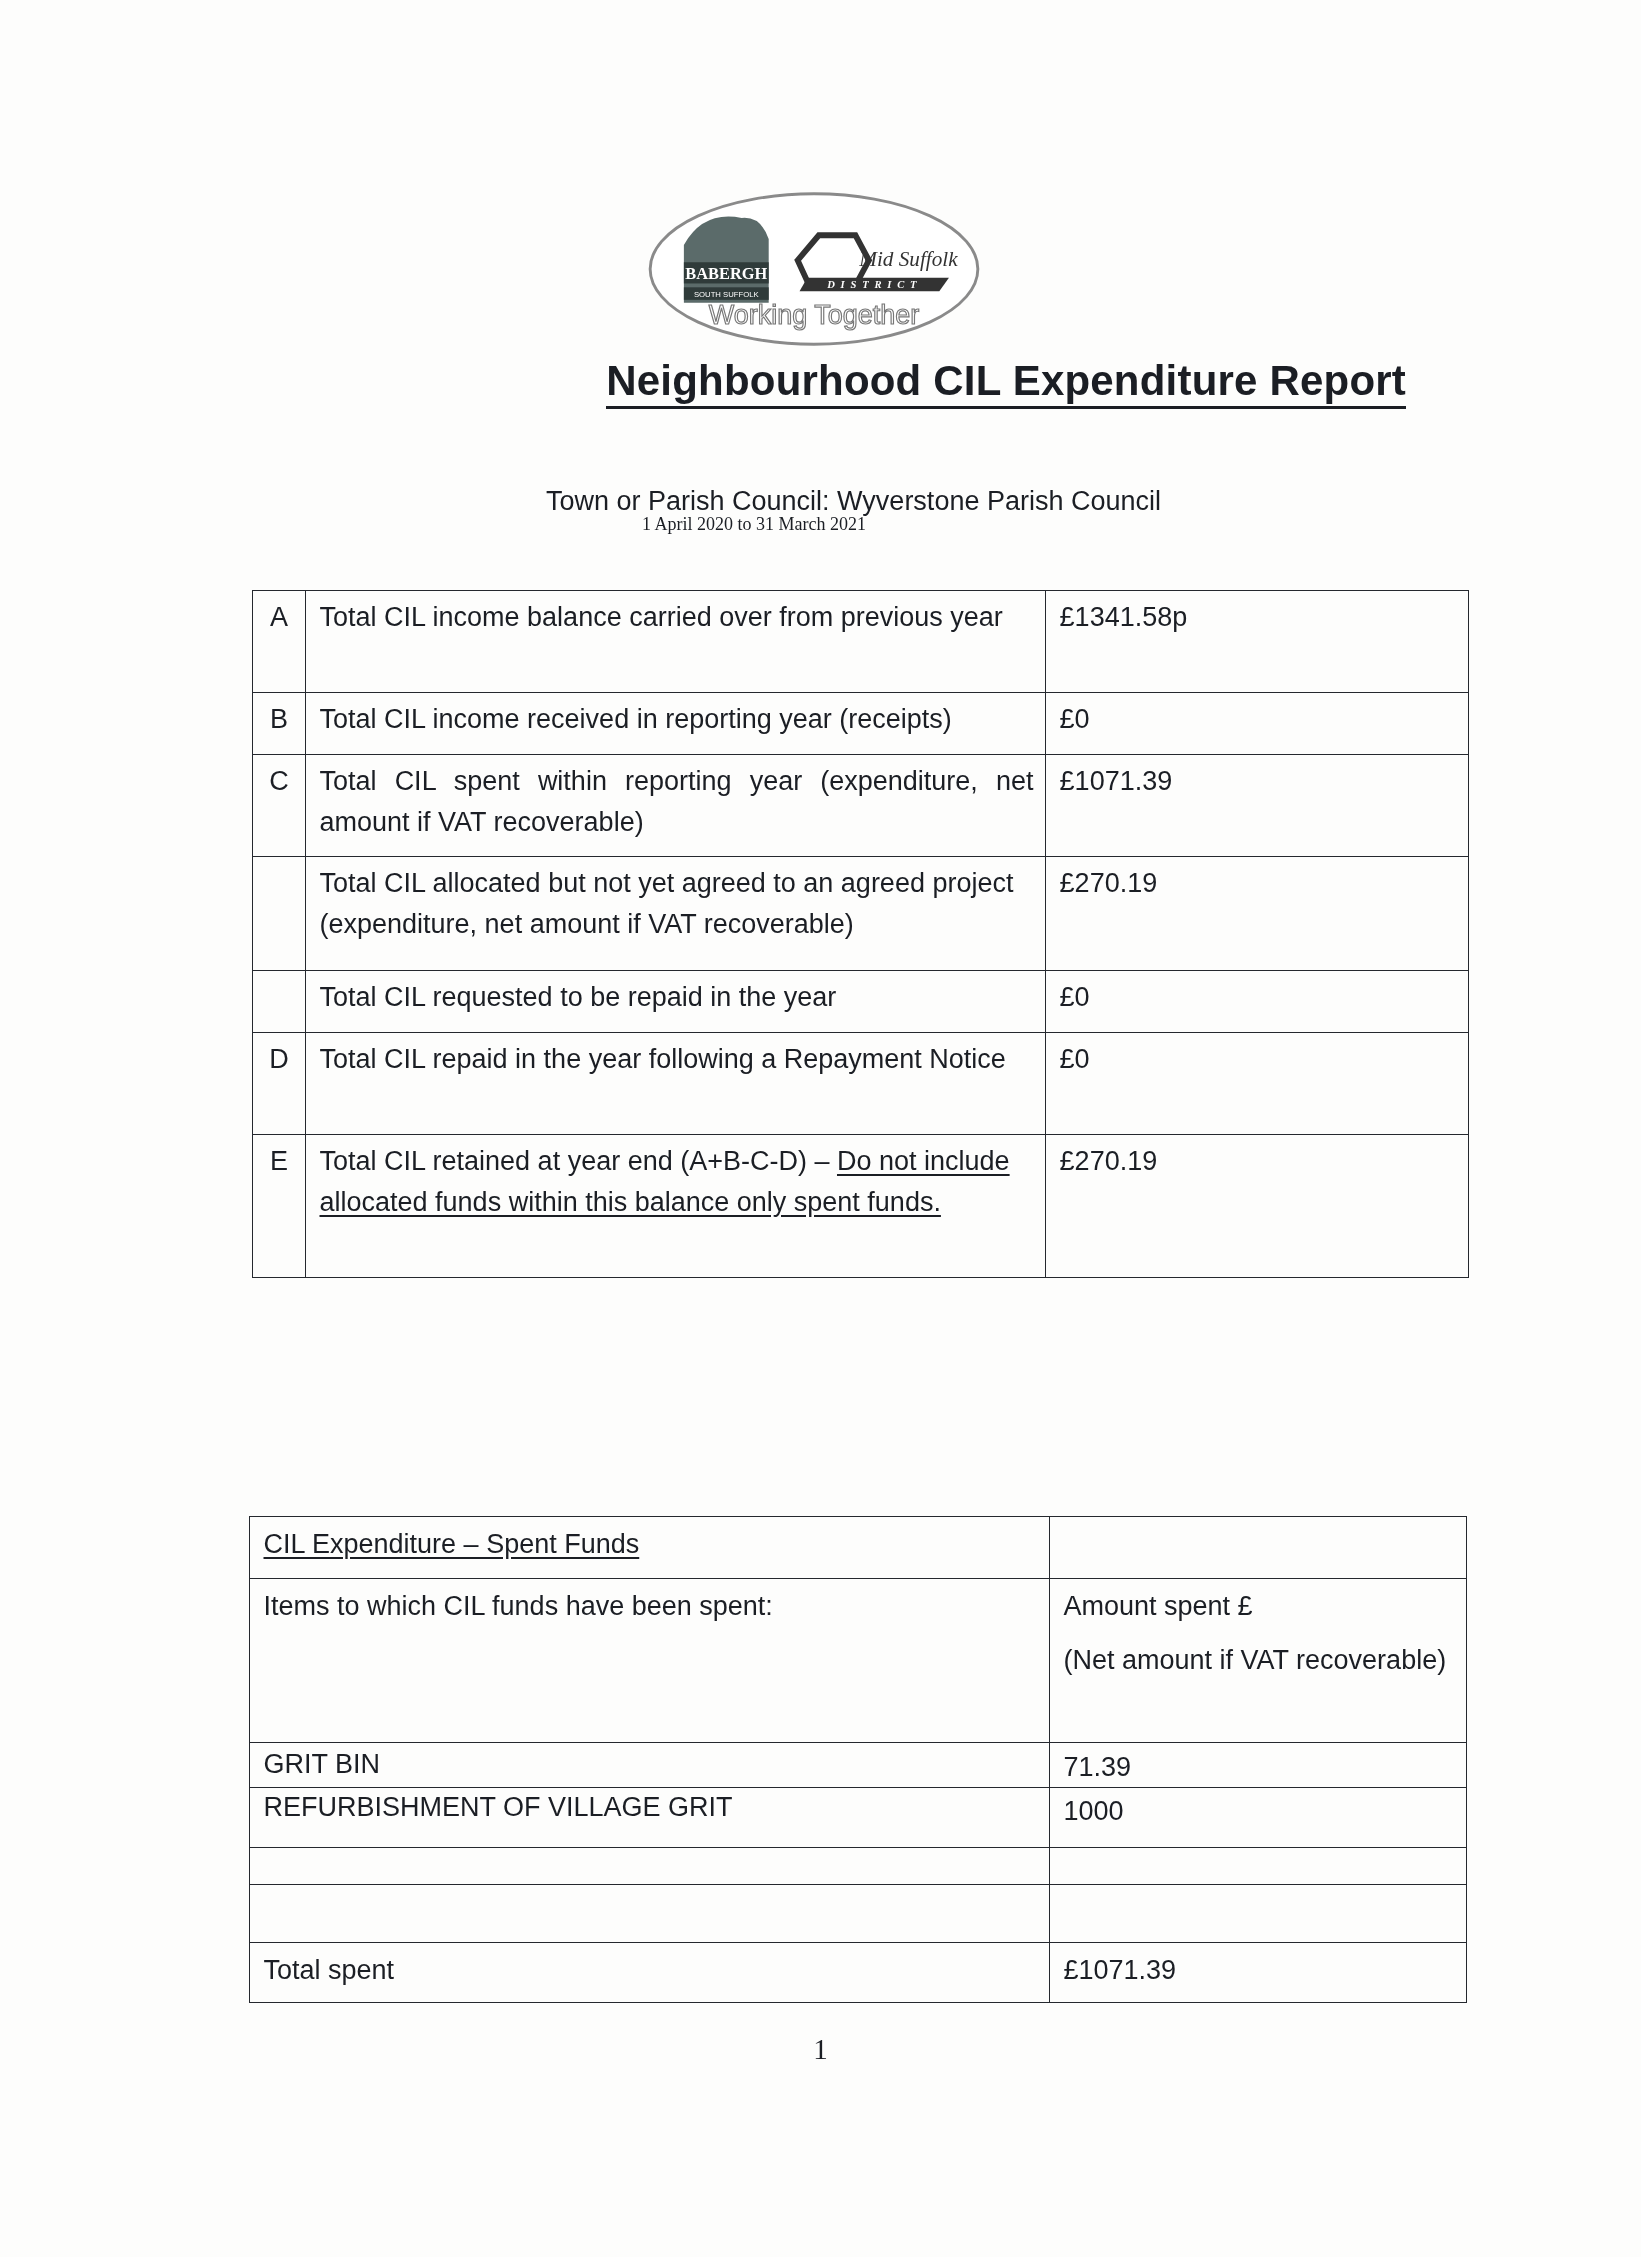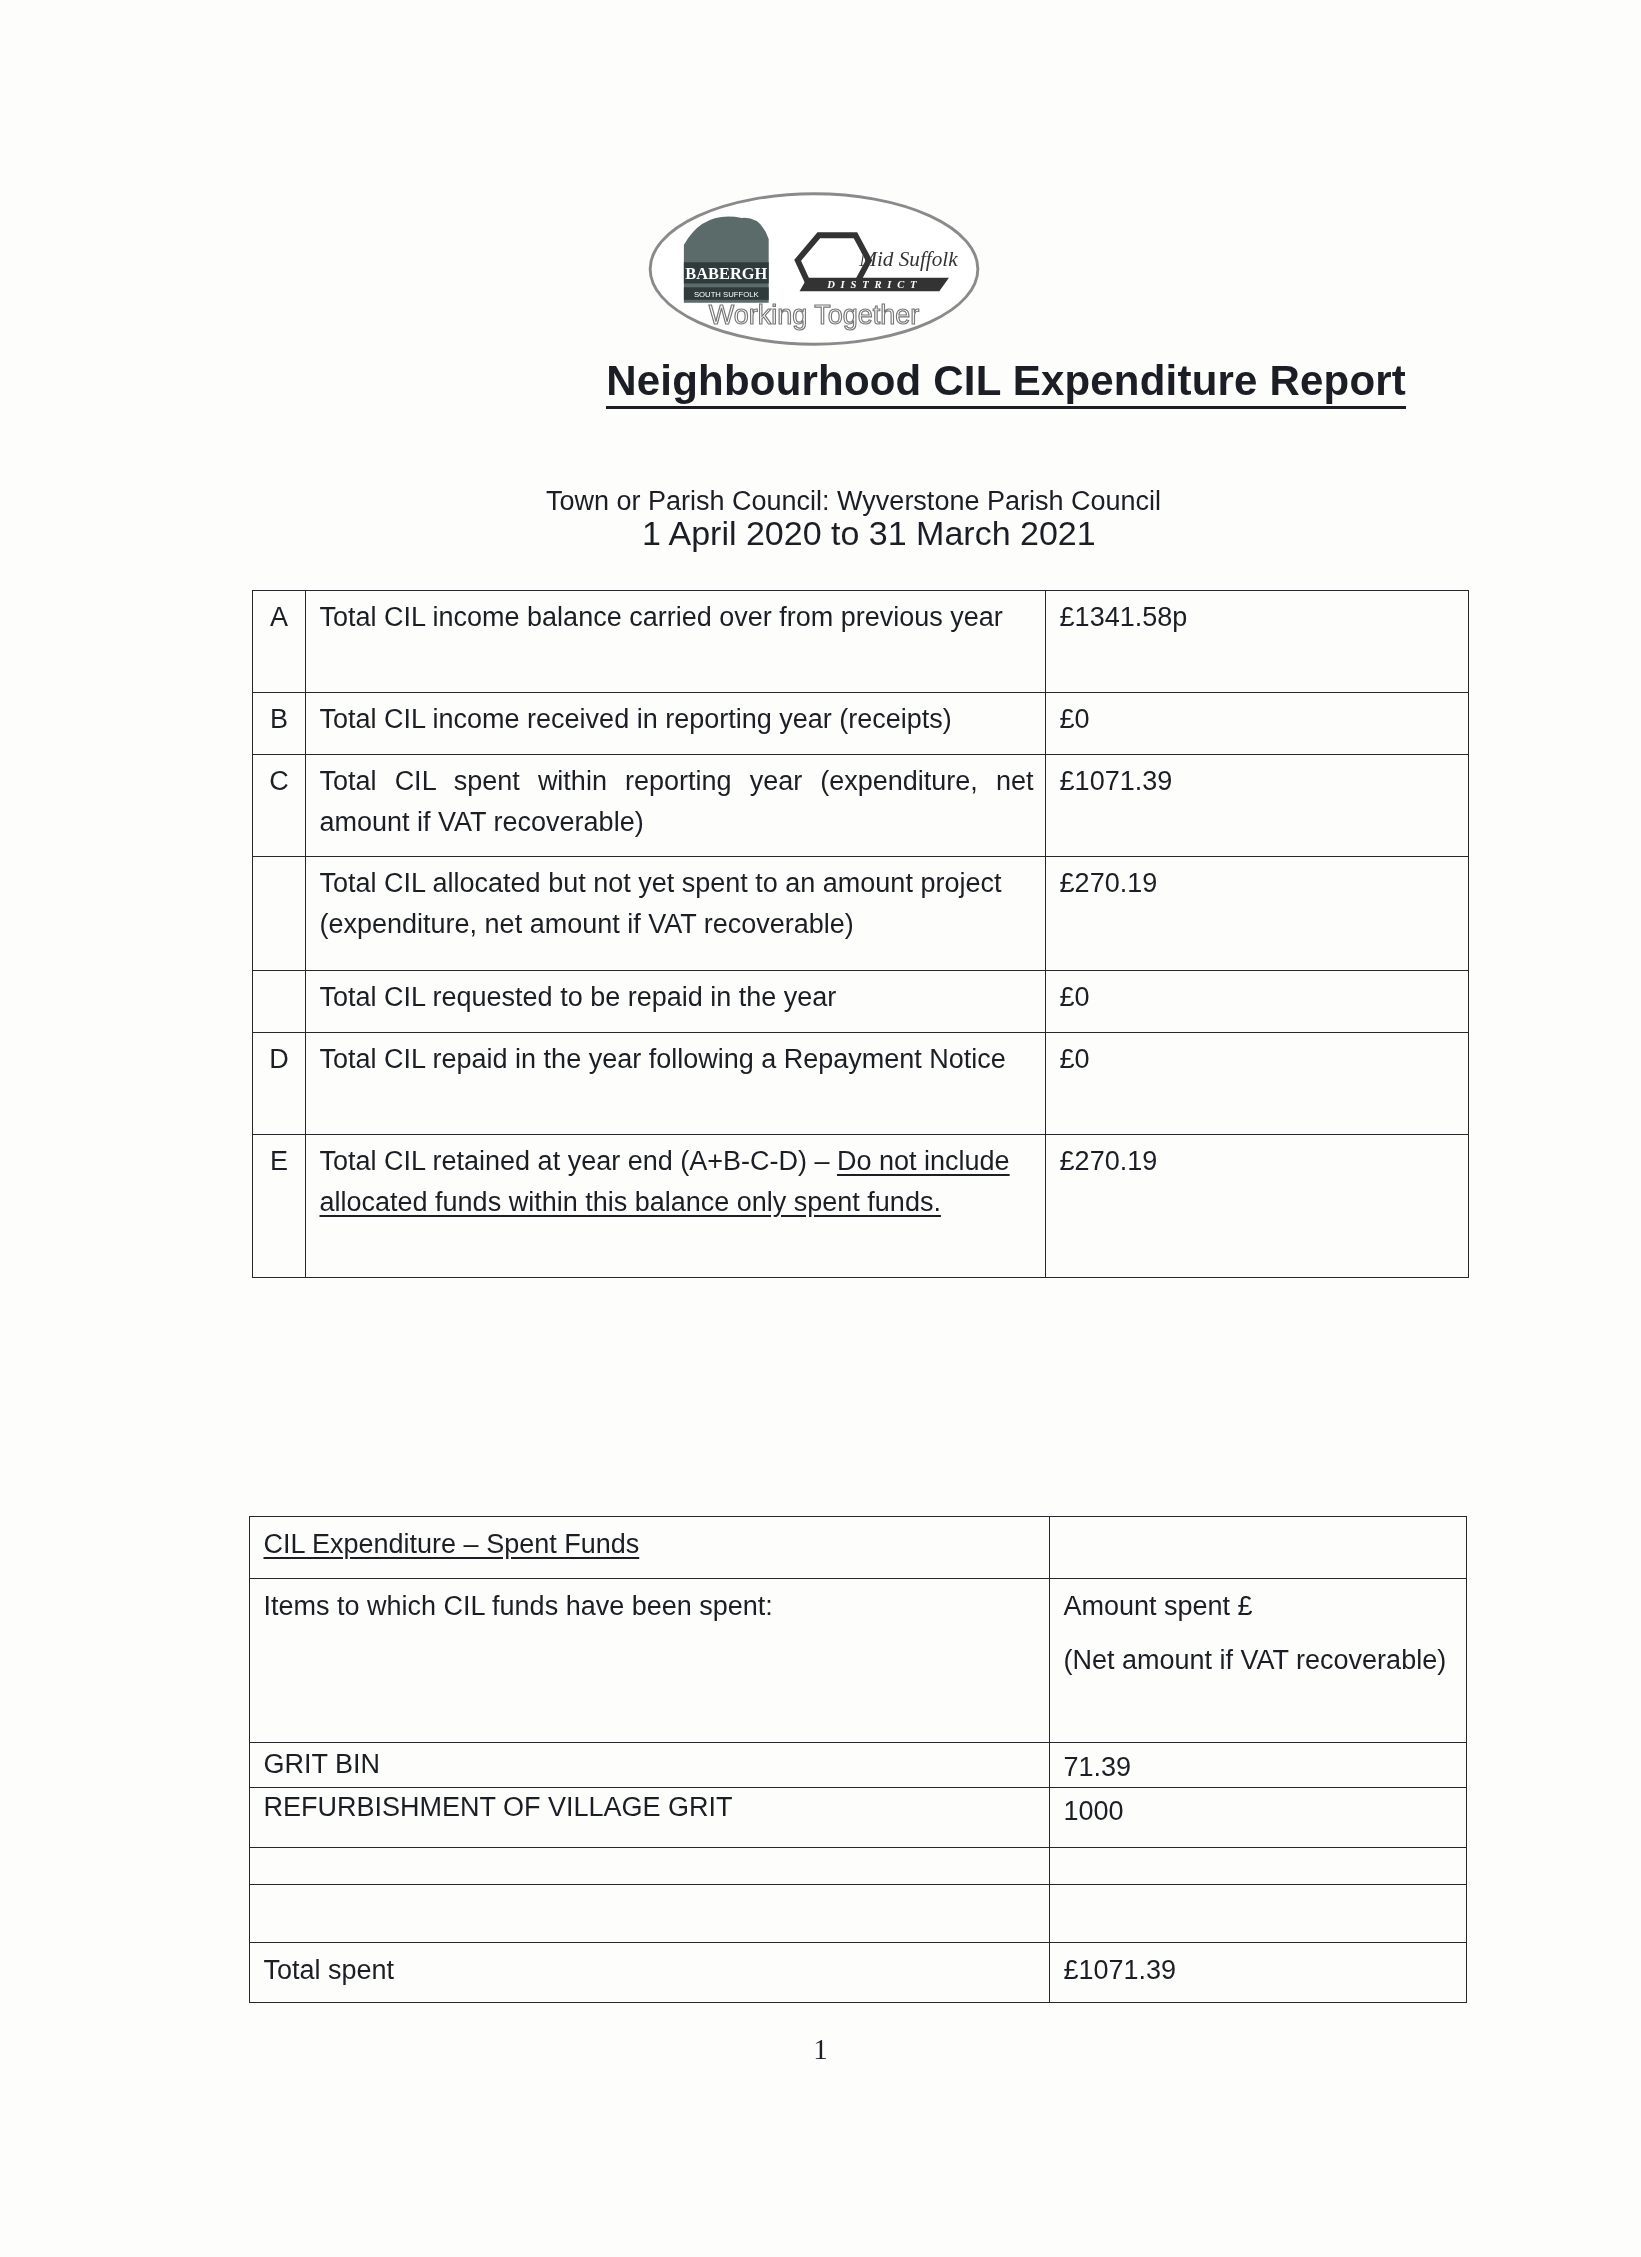--- a/index.html
+++ b/index.html
@@ -24,21 +24,22 @@
       border-bottom: 3.9px solid #1b1e24;
       padding: 0 0 1.9px 0;
       letter-spacing: 0.2px;
     }
     .council {
       position: absolute; left: 546px; top: 486px;
       font-size: 27px;
     }
     .period {
       position: absolute; left: 642px; top: 514px;
-      font-size: 34px;
+      font-size: 18px;
+      font-family: Liberation Serif, serif;
     }
     table { border-collapse: collapse; position: absolute; }
     .t1 { left: 252px; top: 590px; width: 1217px; }
     .t1 td { border: 1.9px solid #25282e; vertical-align: top; font-size: 27px; line-height: 41px; }
     .t1 td.letter { width: 50px; text-align: center; padding-top: 5.8px; }
     .t1 td.desc { width: 714px; padding: 5.8px 11.6px 13.5px 13.5px; }
     .t1 td.desc.justify { text-align: justify; }
     .t1 td.val { padding: 5.8px 13.5px; }
     .u { text-decoration: underline; text-underline-offset: 3.9px; }
     .t2 { left: 249px; top: 1516px; width: 1218px; }
@@ -88,21 +89,21 @@
     <td class="desc">Total CIL income received in reporting year (receipts)</td>
     <td class="val">£0</td>
   </tr>
   <tr style="height:102px">
     <td class="letter">C</td>
     <td class="desc justify">Total CIL spent within reporting year (expenditure, net amount if VAT recoverable)</td>
     <td class="val">£1071.39</td>
   </tr>
   <tr style="height:114px">
     <td class="letter"></td>
-    <td class="desc">Total CIL allocated but not yet spent to an amount project (expenditure, net amount if VAT recoverable)</td>
+    <td class="desc">Total CIL allocated but not yet agreed to an agreed project (expenditure, net amount if VAT recoverable)</td>
     <td class="val">£270.19</td>
   </tr>
   <tr style="height:62px">
     <td class="letter"></td>
     <td class="desc">Total CIL requested to be repaid in the year</td>
     <td class="val">£0</td>
   </tr>
   <tr style="height:102px">
     <td class="letter">D</td>
     <td class="desc">Total CIL repaid in the year following a Repayment Notice</td>

